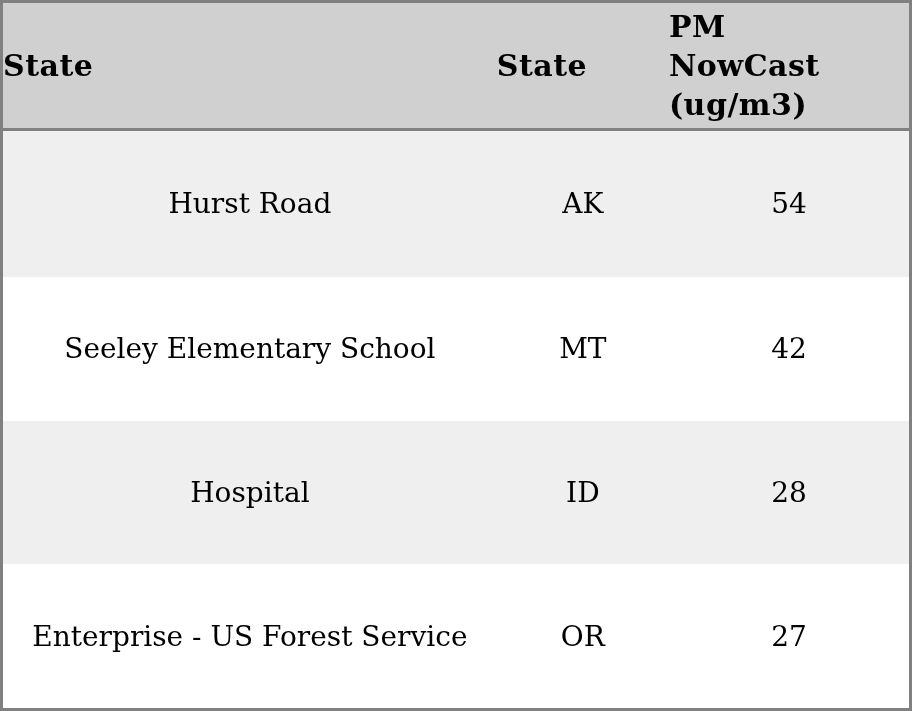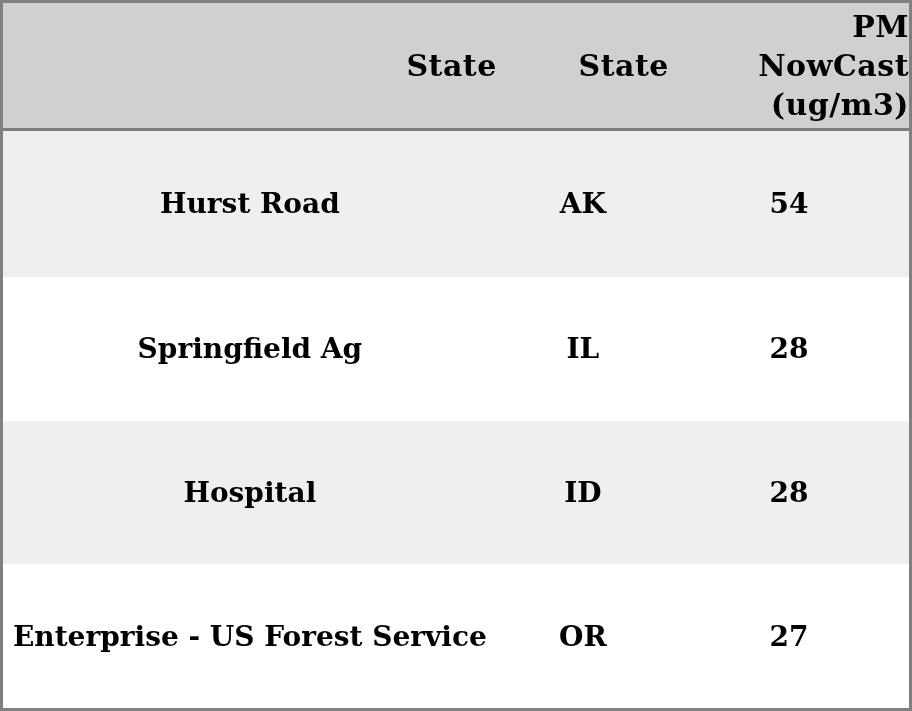--- a/index.html
+++ b/index.html
@@ -29,36 +29,35 @@
   col.col-site  { width: 54.5%; }
   col.col-state { width: 19%; }
   col.col-pm    { width: 26.5%; }
   thead th {
     background: #d0d0d0;
     border-bottom: 3px solid #808080;
     height: 125px;
     font-size: 30px;
     font-weight: bold;
     letter-spacing: 0.5px;
-    text-align: right;
+    text-align: left;
     vertical-align: middle;
     padding: 0;
     line-height: 1.3;
   }
   thead th .wrap-label {
     display: inline-block;
     white-space: pre-line;
   }
   tbody td {
     height: 57px;
     font-size: 28px;
     text-align: center;
     vertical-align: middle;
     padding: 0;
-    font-weight: bold;
   }
   tbody tr:nth-child(odd)  { background: #efefef; }
   tbody tr:nth-child(even) { background: #ffffff; }
 </style>
 </head>
 <body>
 
 <div class="table-wrap">
   <table>
     <colgroup>
@@ -75,23 +74,23 @@
 (ug/m3)</span></th>
       </tr>
     </thead>
     <tbody>
       <tr>
         <td>Hurst Road</td>
         <td>AK</td>
         <td>54</td>
       </tr>
       <tr>
-        <td>Springfield Ag</td>
-        <td>IL</td>
-        <td>28</td>
+        <td>Seeley Elementary School</td>
+        <td>MT</td>
+        <td>42</td>
       </tr>
       <tr>
         <td>Hospital</td>
         <td>ID</td>
         <td>28</td>
       </tr>
       <tr>
         <td>Enterprise - US Forest Service</td>
         <td>OR</td>
         <td>27</td>

